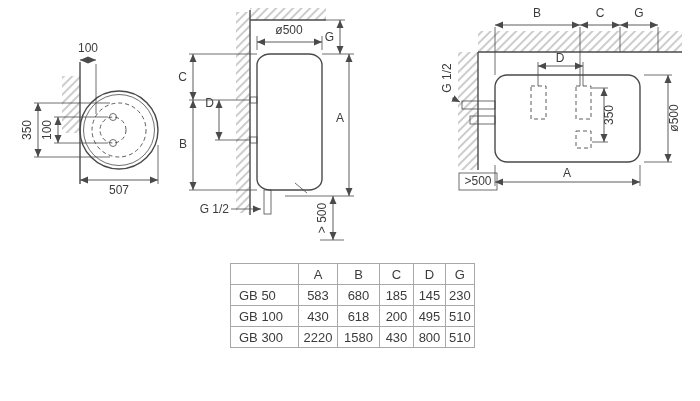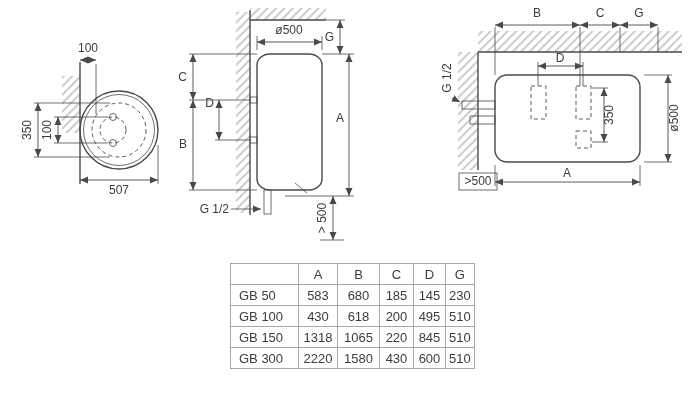--- a/index.html
+++ b/index.html
@@ -210,30 +210,22 @@
       </tr>
       <tr>
         <td class="model-cell">GB 100</td>
         <td>430</td>
         <td>618</td>
         <td>200</td>
         <td>495</td>
         <td>510</td>
       </tr>
       <tr>
-        <td class="model-cell">GB 150</td>
-        <td>1318</td>
-        <td>1065</td>
-        <td>220</td>
-        <td>845</td>
-        <td>510</td>
-      </tr>
-      <tr>
         <td class="model-cell">GB 300</td>
         <td>2220</td>
         <td>1580</td>
         <td>430</td>
-        <td>600</td>
+        <td>800</td>
         <td>510</td>
       </tr>
     </tbody>
   </table>
 </div>
 
 </body></html>

